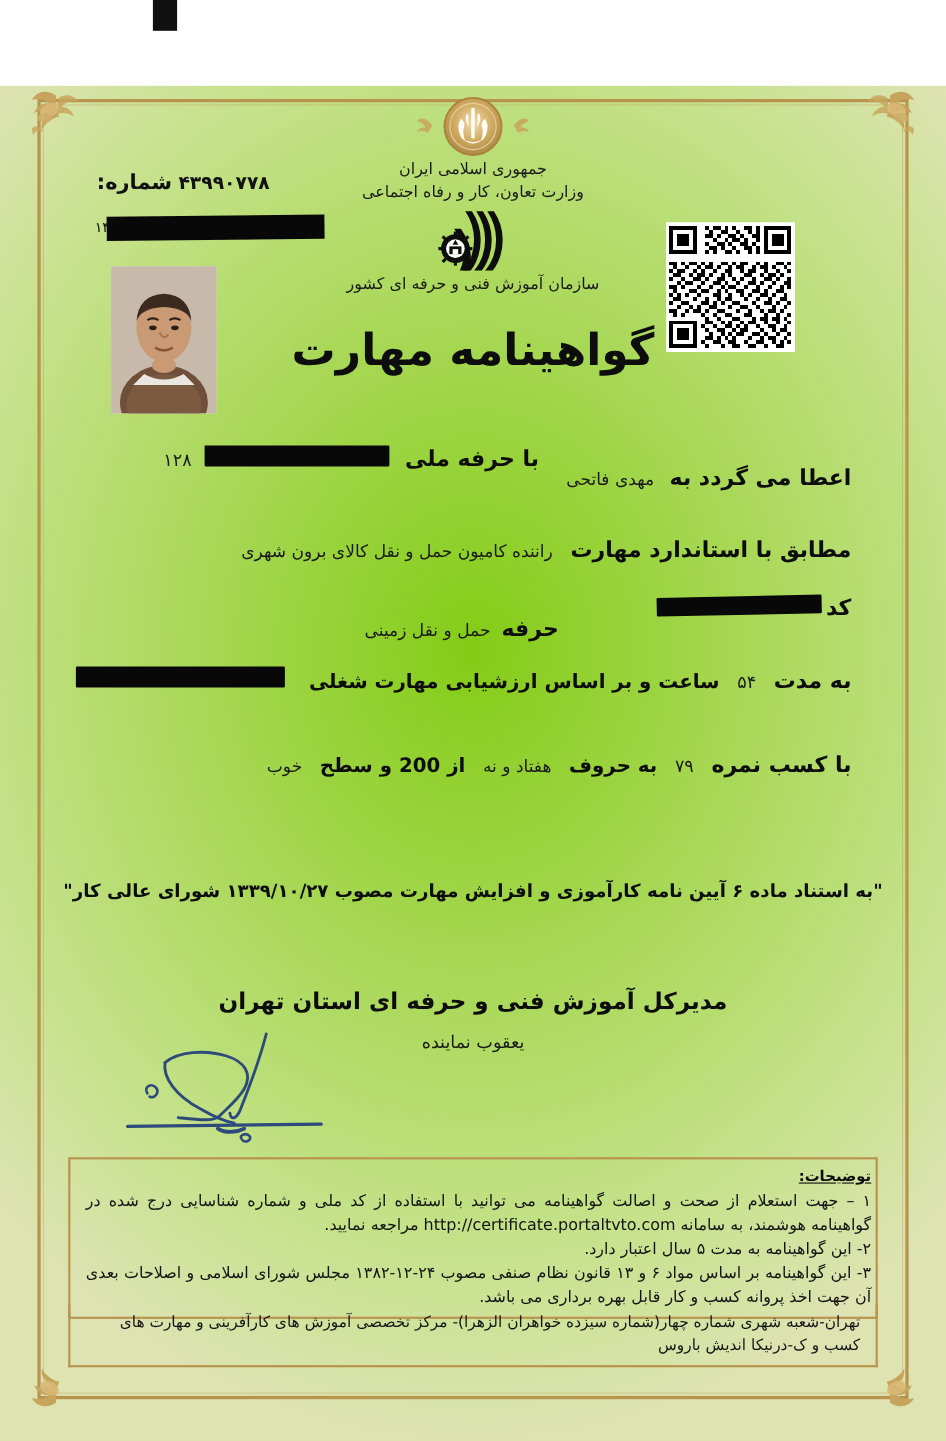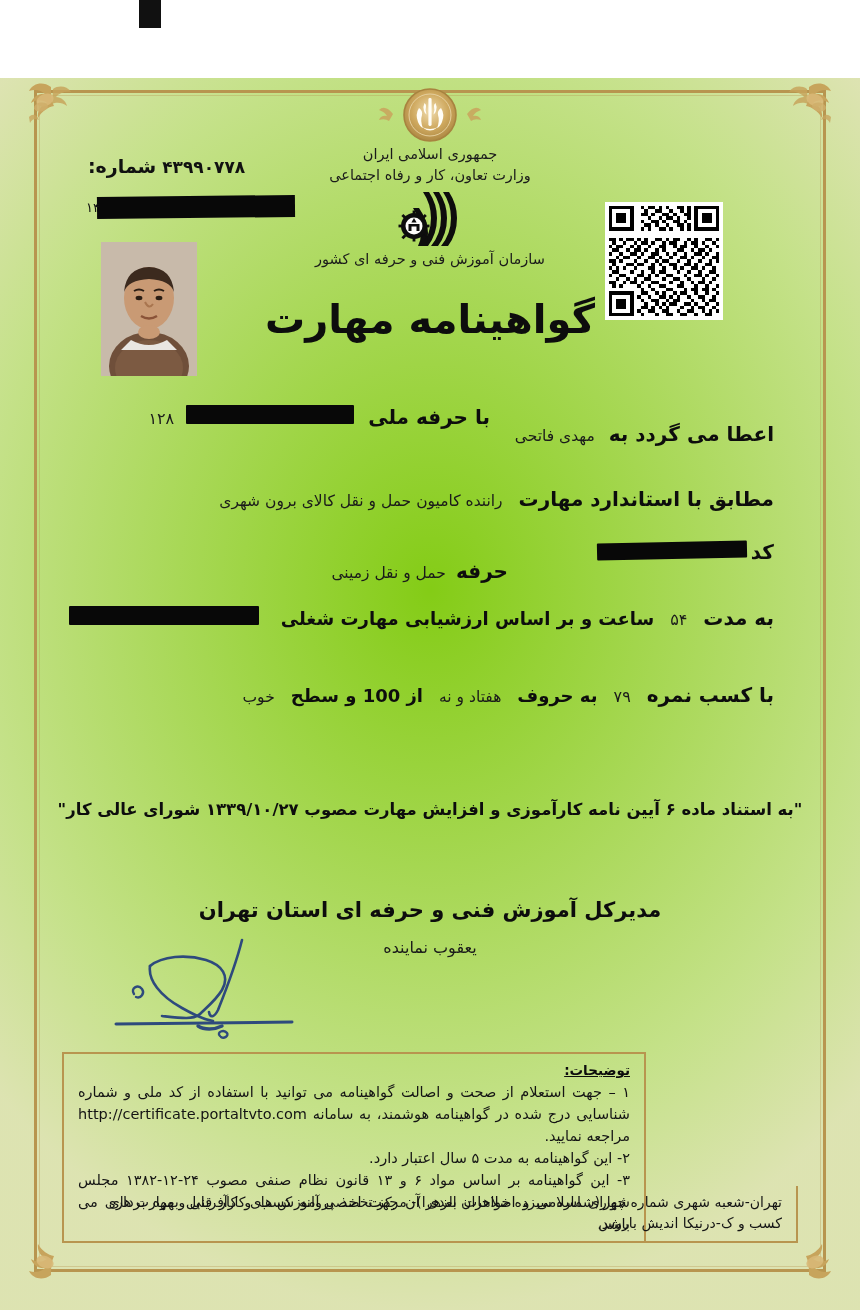--- a/index.html
+++ b/index.html
@@ -250,25 +250,25 @@
   .signature {
     position: absolute;
     left: 110px; top: 938px;
     width: 210px; height: 108px;
   }
 
   
   .notes {
     position: absolute;
     left: 62px; top: 1052px;
-    width: 584px;
+    width: 736px;
     border: 2px solid #b8954f;
     box-sizing: border-box;
     direction: rtl;
-    padding: 8px 14px 6px 14px;
+    padding: 8px 4px 6px 14px;
     background: transparent;
   }
   .notes-title {
     font-size: 13.5px;
     font-weight: bold;
     color: #0d0d0d;
     text-align: right;
     margin-bottom: 3px;
     text-decoration: underline;
   }
@@ -732,21 +732,21 @@
     <span class="val-num">۵۴</span>
     <span class="lbl-sm">ساعت و بر اساس ارزشیابی مهارت شغلی</span>
     <span class="redact redact-date"></span>
   </div>
 
   <div class="row row-score">
     <span class="lbl">با کسب نمره</span>
     <span class="val-num">۷۹</span>
     <span class="lbl-sm">به حروف</span>
     <span class="val">هفتاد و نه</span>
-    <span class="lbl-sm">از 100 و سطح</span>
+    <span class="lbl-sm">از 200 و سطح</span>
     <span class="val">خوب</span>
   </div>
 
   <div class="citation">"به استناد ماده ۶ آیین نامه کارآموزی و افزایش مهارت مصوب ۱۳۳۹/۱۰/۲۷ شورای عالی کار"</div>
 
   <div class="sign-title">مدیرکل آموزش فنی و حرفه ای استان تهران</div>
   <div class="sign-name">یعقوب نماینده</div>
   <div class="signature">
     <svg viewBox="0 0 210 108" width="210" height="108">
       <g fill="none" stroke="#2e4a7d" stroke-width="2.6" stroke-linecap="round">

